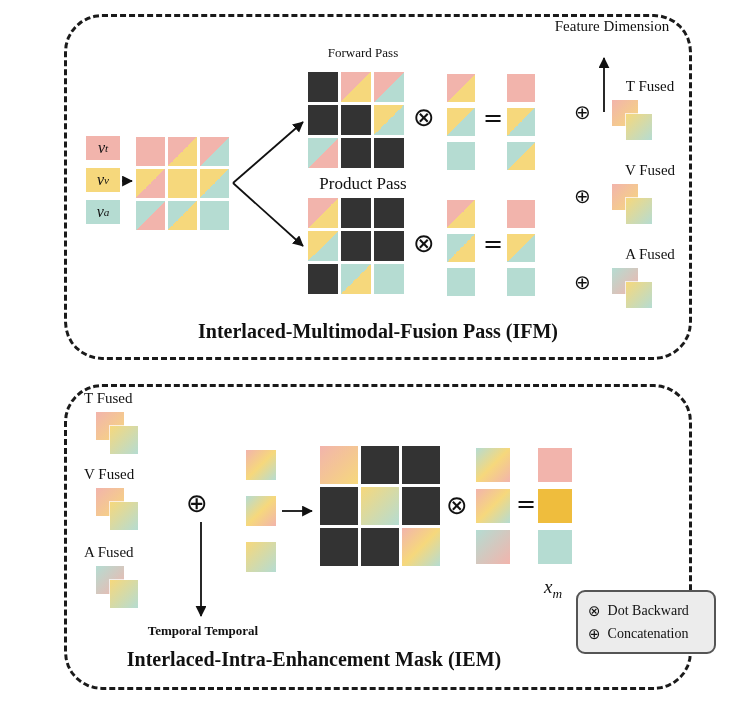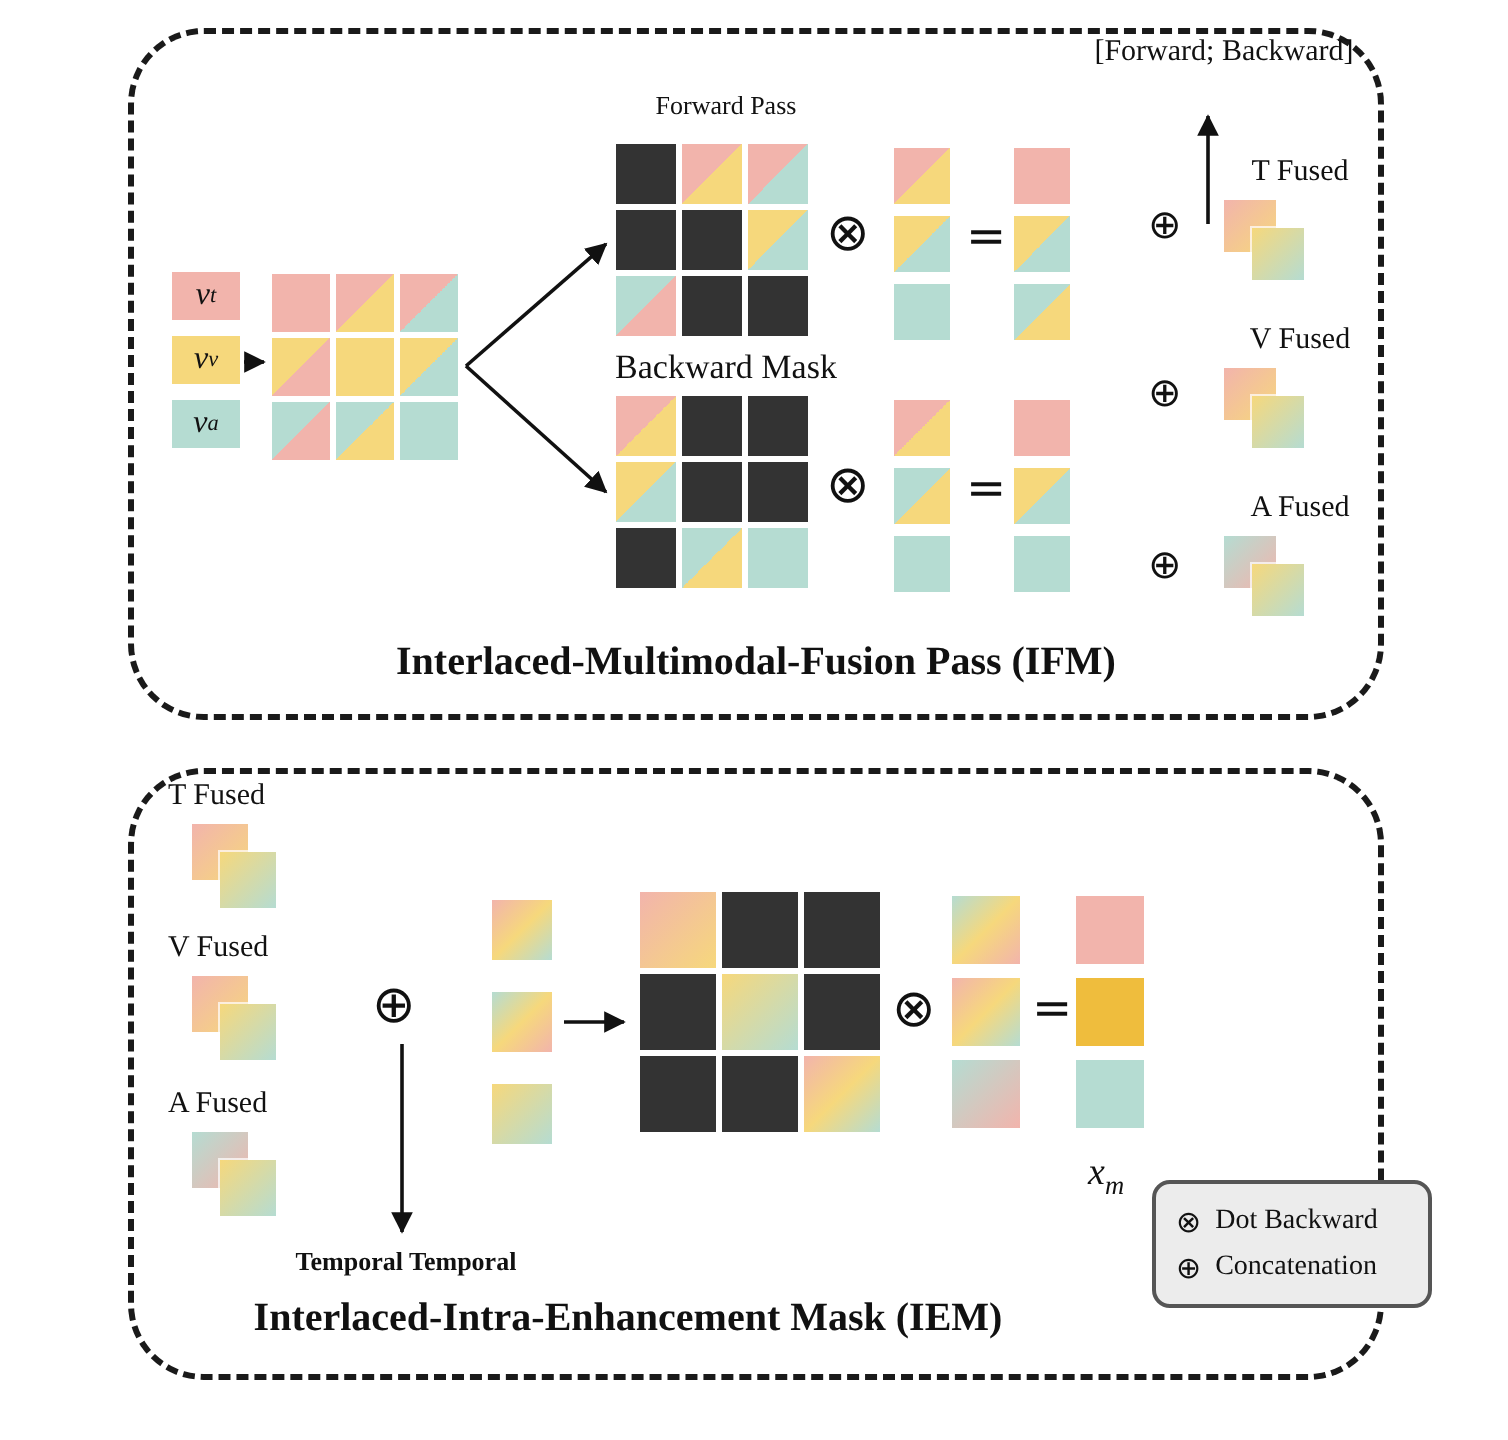--- a/index.html
+++ b/index.html
@@ -73,21 +73,21 @@
     <div class="cell" style="background: linear-gradient(135deg, rgb(246, 216, 124) 0px, rgb(246, 216, 124) 50%, rgb(181, 220, 210) 50%, rgb(181, 220, 210) 100%);"></div>
     <div class="cell" style="background: rgb(181, 220, 210);"></div>
   </div>
 <div class="op" style="left:483px;top:106px;font-size:24px">=</div>
 <div class="grid" style="left:507px;top:74px;grid-template-columns:28px;grid-auto-rows:28px;gap:6px">
     <div class="cell" style="background: rgb(242, 180, 172);"></div>
     <div class="cell" style="background: linear-gradient(135deg, rgb(246, 216, 124) 0px, rgb(246, 216, 124) 50%, rgb(181, 220, 210) 50%, rgb(181, 220, 210) 100%);"></div>
     <div class="cell" style="background: linear-gradient(135deg, rgb(181, 220, 210) 0px, rgb(181, 220, 210) 50%, rgb(246, 216, 124) 50%, rgb(246, 216, 124) 100%);"></div>
   </div>
 
-<div class="lbl" style="left:288px;top:174px;width:150px;font-size:17px">Backward Mask</div>
+<div class="lbl" style="left:288px;top:174px;width:150px;font-size:17px">Product Pass</div>
 <div class="grid" style="left:308px;top:198px;grid-template-columns:repeat(3,30px);grid-auto-rows:30px;gap:3px">
     <div class="cell" style="background: linear-gradient(135deg, rgb(242, 180, 172) 0px, rgb(242, 180, 172) 50%, rgb(246, 216, 124) 50%, rgb(246, 216, 124) 100%);"></div>
     <div class="cell" style="background: rgb(51, 51, 51);"></div>
     <div class="cell" style="background: rgb(51, 51, 51);"></div>
     <div class="cell" style="background: linear-gradient(135deg, rgb(246, 216, 124) 0px, rgb(246, 216, 124) 50%, rgb(181, 220, 210) 50%, rgb(181, 220, 210) 100%);"></div>
     <div class="cell" style="background: rgb(51, 51, 51);"></div>
     <div class="cell" style="background: rgb(51, 51, 51);"></div>
     <div class="cell" style="background: rgb(51, 51, 51);"></div>
     <div class="cell" style="background: linear-gradient(135deg, rgb(181, 220, 210) 0px, rgb(181, 220, 210) 50%, rgb(246, 216, 124) 50%, rgb(246, 216, 124) 100%);"></div>
     <div class="cell" style="background: rgb(181, 220, 210);"></div>
@@ -99,21 +99,21 @@
     <div class="cell" style="background: rgb(181, 220, 210);"></div>
   </div>
 <div class="op" style="left:483px;top:232px;font-size:24px">=</div>
 <div class="grid" style="left:507px;top:200px;grid-template-columns:28px;grid-auto-rows:28px;gap:6px">
     <div class="cell" style="background: rgb(242, 180, 172);"></div>
     <div class="cell" style="background: linear-gradient(135deg, rgb(246, 216, 124) 0px, rgb(246, 216, 124) 50%, rgb(181, 220, 210) 50%, rgb(181, 220, 210) 100%);"></div>
     <div class="cell" style="background: rgb(181, 220, 210);"></div>
   </div>
 
 <div class="lbl" style="left:524px;top:18px;width:176px;font-size:15px">
-  <div>[Forward; Backward]</div>
+  <div>Feature Dimension</div>
 </div>
 
 <div class="lbl" style="left:612px;top:78px;width:76px;font-size:15px">T Fused</div>
 <div class="op" style="left:574px;top:102px;font-size:20px">⊕</div>
 <div class="abs" style="left:612px;top:100px;width:42px;height:42px">
   <div class="fsq" style="left: 0px; top: 0px; background: linear-gradient(135deg, rgb(242, 180, 172), rgb(246, 216, 124));"></div>
   <div class="fsq" style="left: 14px; top: 14px; background: linear-gradient(135deg, rgb(246, 216, 124), rgb(181, 220, 210));"></div>
 </div>
 
 <div class="lbl" style="left:612px;top:162px;width:76px;font-size:15px">V Fused</div>

